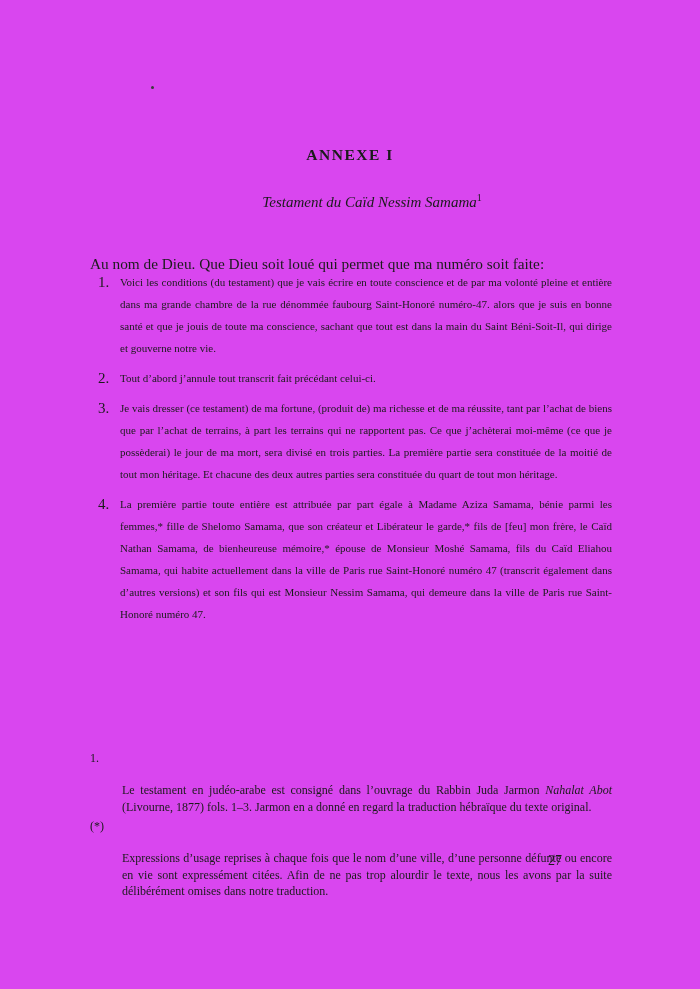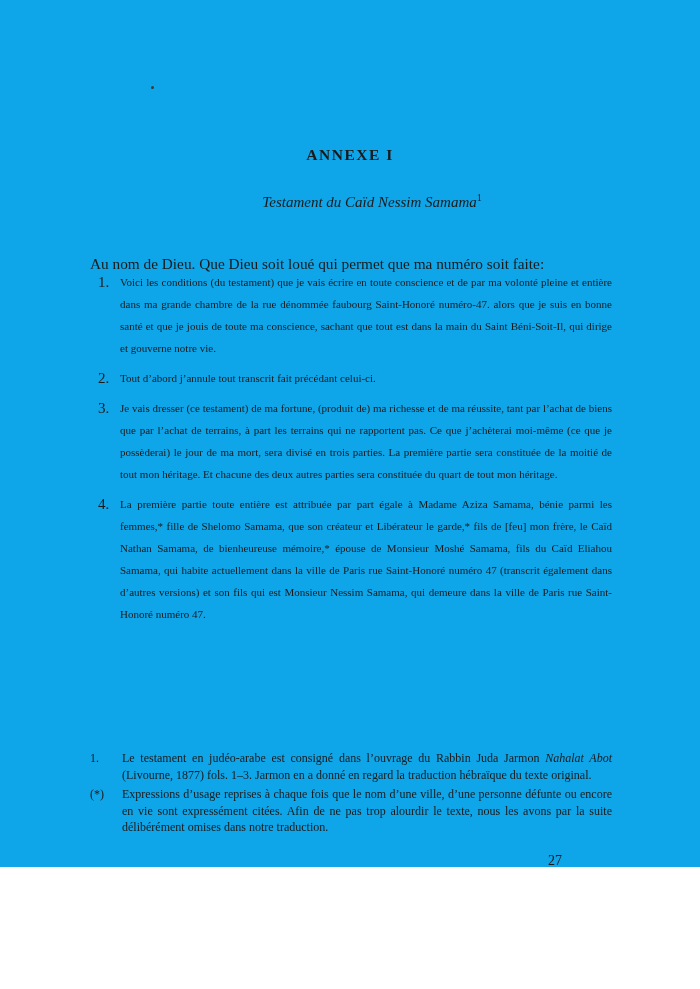--- a/index.html
+++ b/index.html
@@ -3,22 +3,22 @@
 <meta charset="utf-8">
 <style>
   html, body {
     margin: 0;
     padding: 0;
     background: #ffffff;
   }
   .page {
     position: relative;
     width: 700px;
-    height: 867px;
-    background: #0ea5e9;
+    height: 989px;
+    background: #d946ef;
     color: #1b1b1b;
     font-family: "Liberation Serif", "DejaVu Serif", serif;
     overflow: hidden;
   }
   .artifact-dot {
     position: absolute;
     left: 151px;
     top: 86px;
     width: 3px;
     height: 3px;
@@ -97,20 +97,21 @@
     width: 32px;
     font-size: 12px;
     line-height: 16.5px;
   }
   .footnote .fn-text {
     flex: 1;
     font-size: 12px;
     line-height: 16.5px;
     text-align: justify;
     text-justify: inter-word;
+    margin-top: 32px;
   }
   .footnote .fn-text i {
     font-style: italic;
   }
   .folio {
     position: absolute;
     top: 853px;
     left: 548px;
     width: 38px;
     text-align: left;

